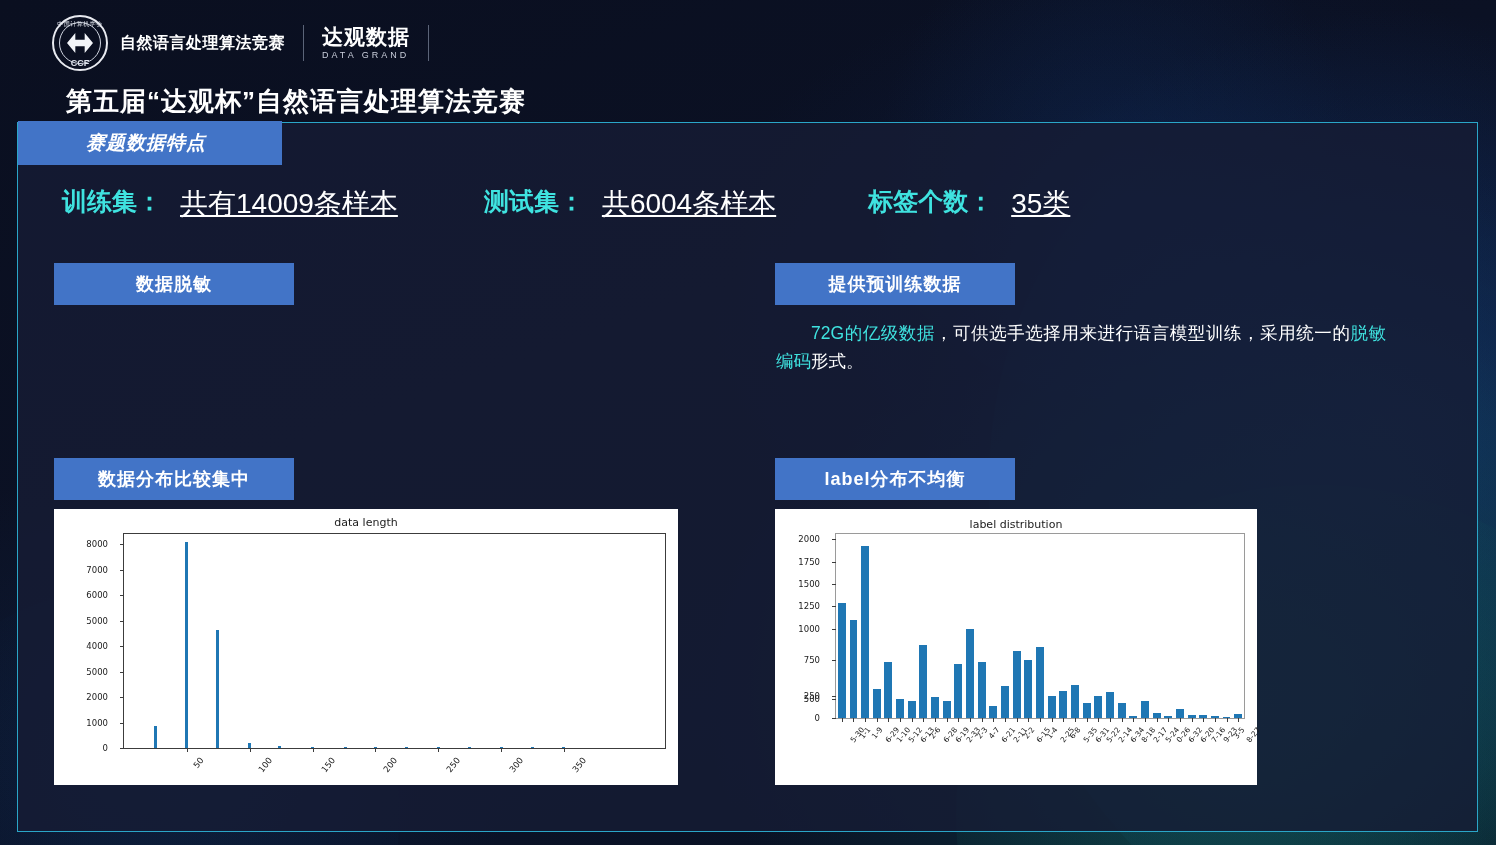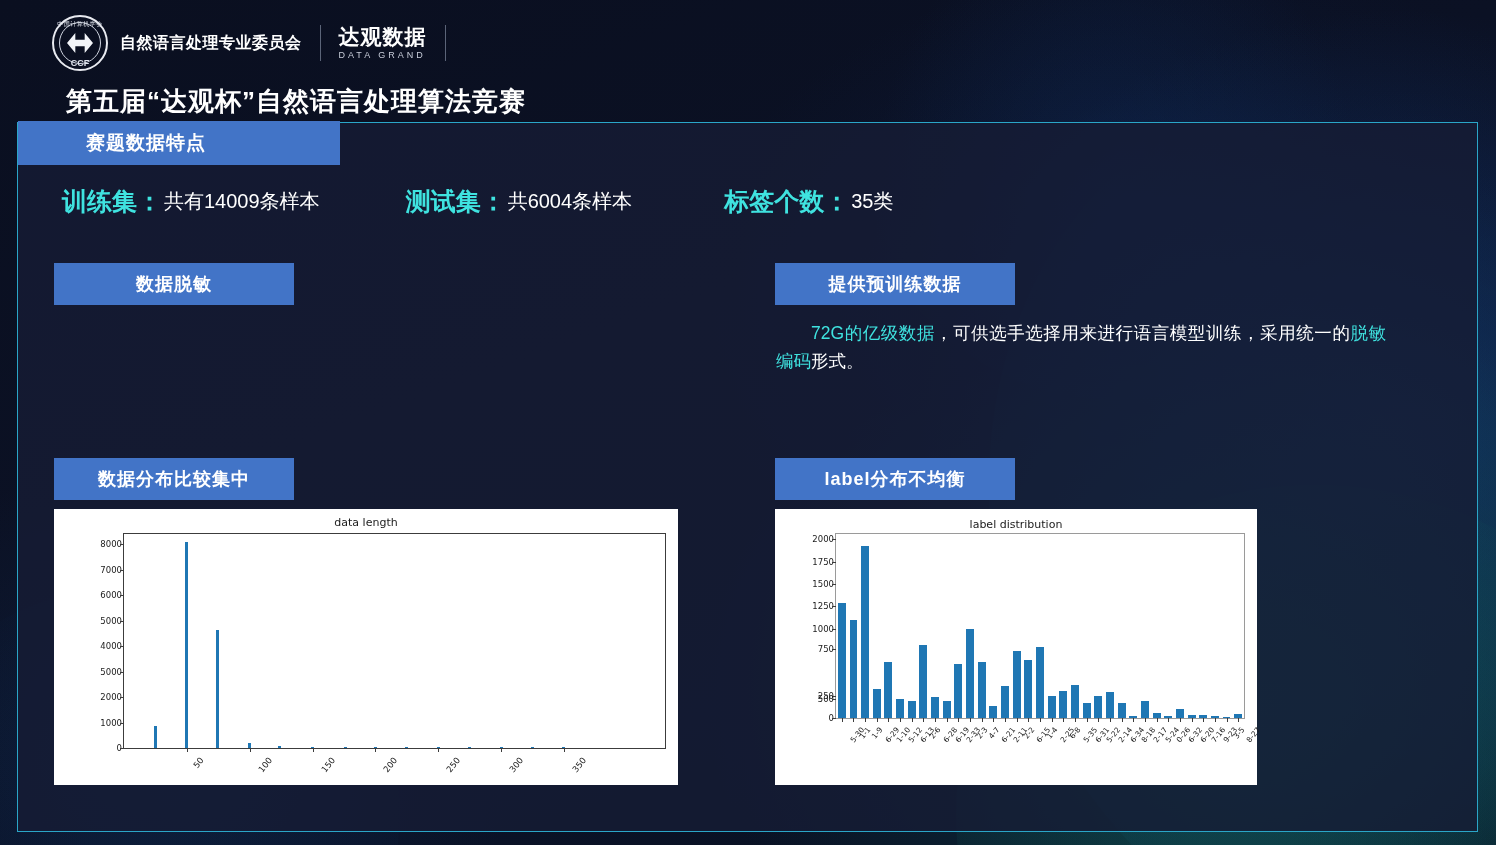--- a/index.html
+++ b/index.html
@@ -88,35 +88,36 @@
   }
 
   
   .panel {
     position: absolute; left: 17px; top: 122px; width: 1461px; height: 710px;
     border: 1px solid #2aa6c8;
     background: rgba(22,28,52,.82);
     z-index: 3;
   }
   .panel-tab {
-    position: absolute; left: 0px; top: -2px; width: 322px; height: 44px;
+    position: absolute; left: 0px; top: -2px; width: 264px; height: 44px;
     background: #4274c7;
     display: flex; align-items: center;
     z-index: 6;
+    font-style: italic;
   }
   .panel-tab span {
     color: #ffffff; font-size: 19px; font-weight: bold; letter-spacing: 1px;
     margin-left: 68px; white-space: nowrap;
   }
 
   
   .stats { position: absolute; left: 40px; top: 62px; width: 1380px; display: flex; }
-  .stat { display: flex; align-items: center; white-space: nowrap; }
+  .stat { display: flex; align-items: flex-start; white-space: nowrap; }
   .stat .k { color: #3fe3e0; font-size: 25px; font-weight: bold; }
-  .stat .v { color: #ffffff; font-size: 20px; margin-left: 2px; }
+  .stat .v { color: #ffffff; font-size: 28px; margin-left: 18px; text-decoration: underline; }
   .stat.s1 { margin-left: 4px; }
   .stat.s2 { margin-left: 86px; }
   .stat.s3 { margin-left: 92px; }
 
   
   .chip {
     position: absolute; height: 42px;
     background: #4274c7; display: flex; align-items: center; justify-content: center;
   }
   .chip span { color: #ffffff; font-size: 18px; font-weight: bold; letter-spacing: 1px; white-space: nowrap; }
@@ -132,21 +133,21 @@
   .chart-title {
     position: absolute; left: 0; right: 0; text-align: center;
     color: #1a1a1a; font-size: 11px;
     font-family: "DejaVu Sans", sans-serif;
   }
   .plotbox { position: absolute; border: 1px solid #3c3c3c; background: #ffffff; }
   .plotbox.thin { border: 1px solid #9a9a9a; }
   .ytick {
     position: absolute; right: 100%; transform: translateY(-50%);
     color: #1a1a1a; font-size: 8.5px; white-space: nowrap;
-    padding-right: 2px; font-family: "DejaVu Sans", sans-serif;
+    padding-right: 16px; font-family: "DejaVu Sans", sans-serif;
   }
   .ytick::after {
     content: ""; position: absolute; right: 0; top: 50%;
     width: 4px; height: 1px; background: #3c3c3c;
   }
   .xtick {
     position: absolute; top: 100%;
     color: #1a1a1a; font-size: 8.5px; white-space: nowrap;
     font-family: "DejaVu Sans", sans-serif;
     transform-origin: right top;
@@ -172,21 +173,21 @@
   <div class="swoosh sw4"></div>
 
   <div class="logobar">
     <div class="ccf-seal">
       <div class="arcTop">中国计算机学会</div>
       <div class="inner">
           <div class="lens"></div>
         </div>
       <div class="arcBot">CCF</div>
     </div>
-    <div class="org-name">自然语言处理专业委员会</div>
+    <div class="org-name">自然语言处理算法竞赛</div>
     <div class="vdiv"></div>
     <div>
       <div class="brand-cn">达观数据</div>
       <div class="brand-en">DATA GRAND</div>
     </div>
     <div class="vdiv"></div>
   </div>
 
   <div class="slide-title">第五届“达观杯”自然语言处理算法竞赛</div>
 
@@ -269,21 +270,21 @@
           <div class="bar" style="left: 438.365px; width: 3px; height: 1px;"></div>
         </div>
     </div>
 
     <div class="chartcard" style="left:757px; top:386px; width:482px; height:276px;">
       <div class="chart-title" style="top:9px;">label distribution</div>
       <div class="plotbox thin" id="plot-right" style="left:60px; top:24px; right:12px; bottom:66px;">
           <div class="ytick" style="top: 184px;">0</div>
           <div class="ytick" style="top: 161.67px;">250</div>
           <div class="ytick" style="top: 139.34px; margin-top: 26px;">500</div>
-          <div class="ytick" style="top: 115px; margin-left: 32px;">750</div>
+          <div class="ytick" style="top: 126px; margin-left: 32px;">750</div>
           <div class="ytick" style="top: 94.6796px;">1000</div>
           <div class="ytick" style="top: 72.3495px;">1250</div>
           <div class="ytick" style="top: 50.0194px;">1500</div>
           <div class="ytick" style="top: 27.6893px;">1750</div>
           <div class="ytick" style="top: 5.35922px;">2000</div>
           <div class="bar2" style="left: 1.86514px; width: 7.92686px; height: 115.223px;"></div>
           <div class="xmark" style="left: 5.82857px;"></div>
           <div class="xtick" style="left: 7.82857px; font-size: 7.5px;">5-30</div>
           <div class="bar2" style="left: 13.5223px; width: 7.92686px; height: 98.2524px;"></div>
           <div class="xmark" style="left: 17.4857px;"></div>

